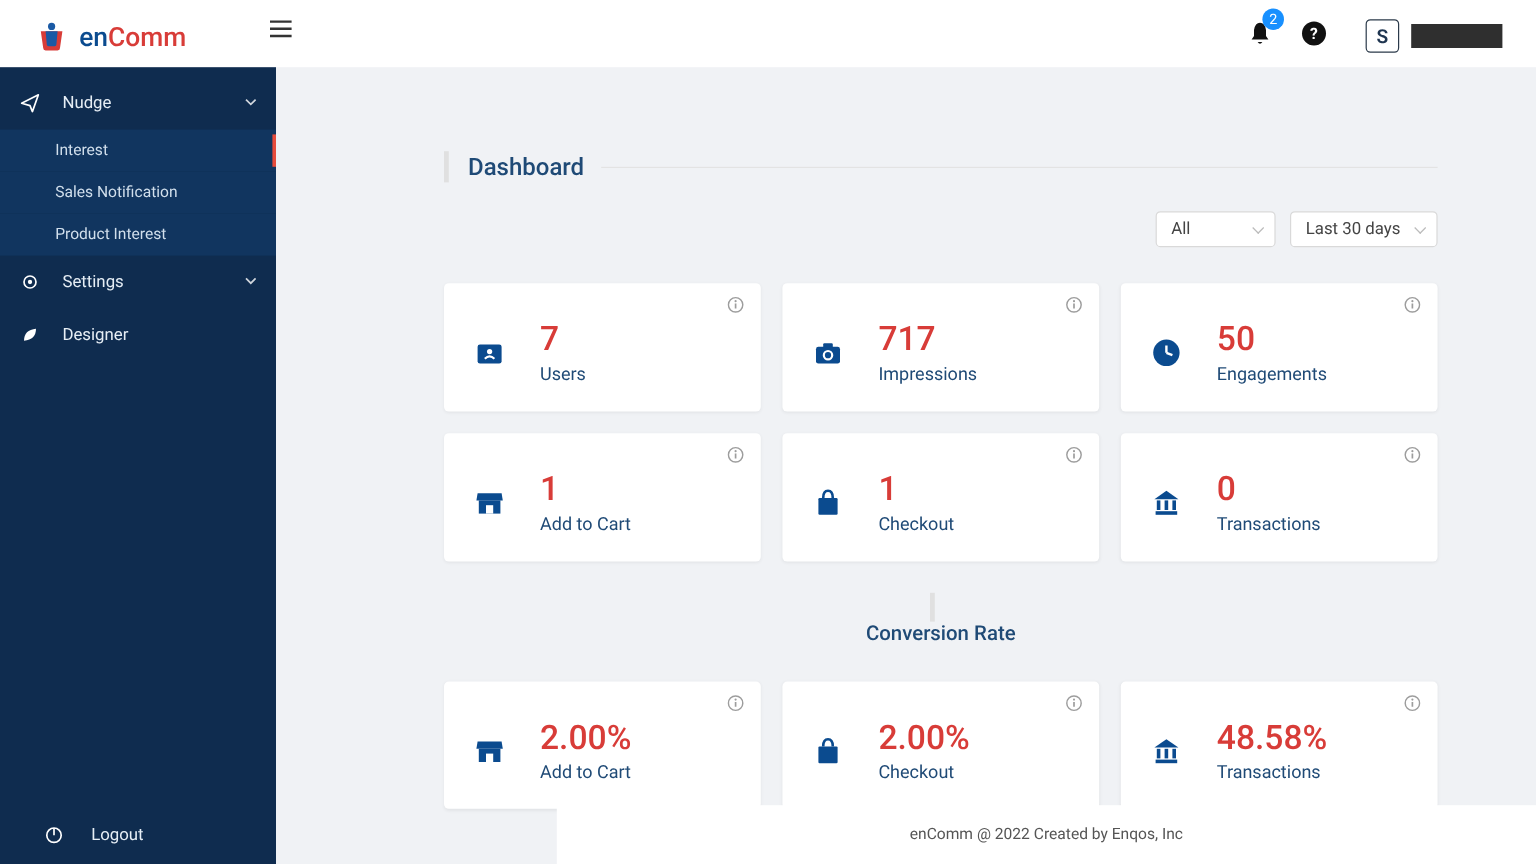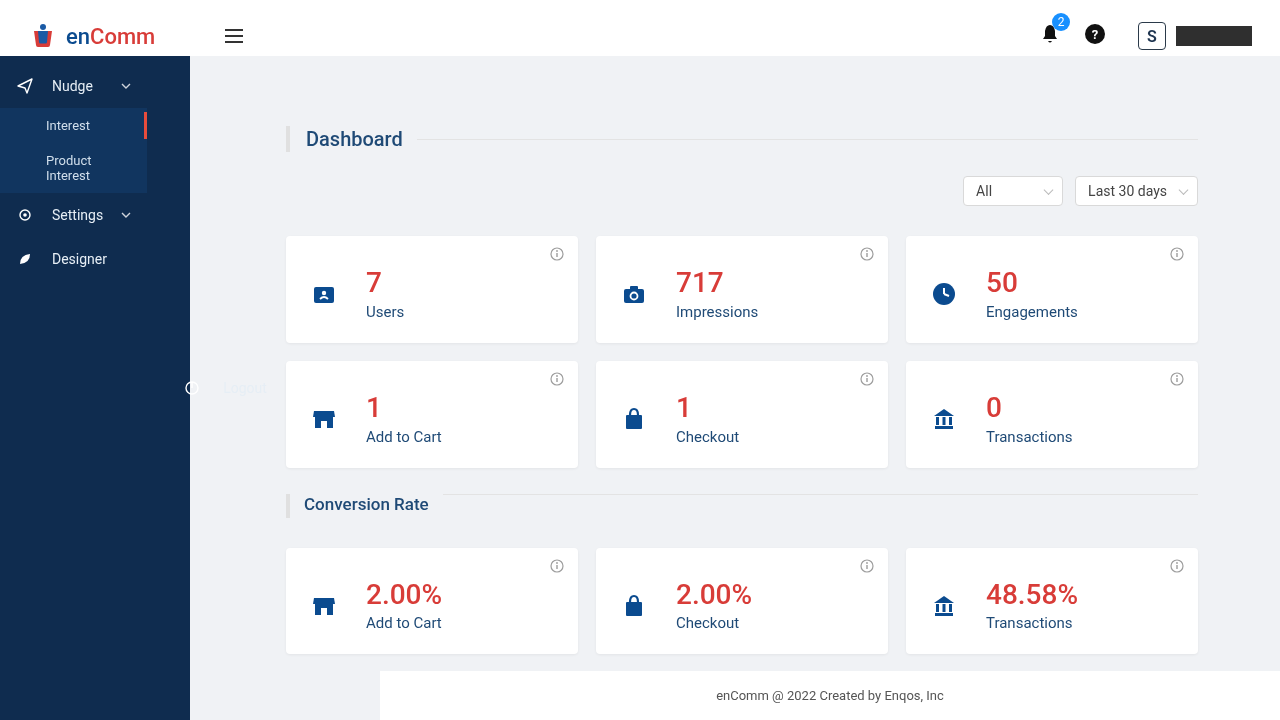--- a/index.html
+++ b/index.html
@@ -4,21 +4,21 @@
 <style>
   * { box-sizing: border-box; margin: 0; padding: 0; }
   html, body { height: 100%; font-family: -apple-system, BlinkMacSystemFont, "Segoe UI", Roboto, Arial, sans-serif; }
   body { width: 1280px; height: 720px; overflow: hidden; background: #f0f2f5; }
 
   .topbar {
     height: 56px;
     width: 100%;
     background: #fff;
     display: flex;
-    align-items: center;
+    align-items: flex-start;
     padding: 16px 28px 0 28px;
     border-bottom: 0;
   }
   .logo-wrap { display: flex; align-items: center; gap: 8px; width: 160px; }
   .logo-mark { width: 30px; height: 30px; display: flex; align-items: center; justify-content: center; }
   .logo-text { font-size: 22px; font-weight: 500; }
   .logo-text .en { color: #0b4b8f; }
   .logo-text .comm { color: #d83c38; }
   .hamburger { margin-left: 36px; cursor: pointer; }
   .hamburger svg { display: block; }
@@ -34,25 +34,25 @@
   .avatar {
     width: 28px; height: 28px; border: 1.5px solid #2b3a4a; border-radius: 4px;
     display: flex; align-items: center; justify-content: center;
     font-weight: 600; color: #1f3550; font-size: 16px;
   }
   .redact { width: 76px; height: 20px; background: #2f2f2f; }
 
   .shell { display: flex; height: calc(100% - 56px); width: 100%; }
 
   .sidebar {
-    width: 190px;
+    width: 230px;
     background: #0f2c4f;
     color: #fff;
     display: flex;
-    flex-direction: row;
+    flex-direction: column;
     flex-shrink: 0;
   }
   .nav { flex: 1; padding-top: 8px; }
   .nav-item {
     display: flex; align-items: center;
     padding: 12px 16px; gap: 18px;
     font-size: 14px; color: #e6eef5; cursor: pointer;
     position: relative;
   }
   .nav-item.parent { padding: 14px 16px; }
@@ -94,31 +94,31 @@
   .card {
     background: #fff; border-radius: 4px; box-shadow: 0 1px 3px rgba(0,0,0,0.06);
     padding: 14px 18px 22px 24px; position: relative; min-height: 104px;
   }
   .card .info-i { position: absolute; top: 10px; right: 14px; color: #9d9d9d; cursor: pointer; }
   .card-body { display: flex; align-items: center; gap: 28px; margin-top: 18px; }
   .card-icon { width: 28px; display: flex; align-items: center; justify-content: center; color: #0b4b8f; }
   .card-value { font-size: 28px; font-weight: 500; color: #d83c38; line-height: 1.1; }
   .card-label { font-size: 15px; color: #1f4a76; margin-top: 4px; }
 
-  .sub-section { display: flex; margin-top: 26px; }
+  .sub-section { display: flex; align-items: center; margin-top: 26px; flex-direction: column; }
   .sub-section .bar2 { width: 4px; height: 24px; background: #e0e0e0; margin-right: 14px; }
   .sub-section .stitle { font-size: 17px; color: #1f4a76; font-weight: 500; }
   .sub-section .sdiv { flex: 1; height: 1px; background: #e3e3e3; margin-left: 14px; }
 
   .footer {
     position: absolute; bottom: 0; left: 190px; right: 0;
     background: #fff; height: 49px; display: flex; align-items: center; justify-content: center;
     font-size: 13px; color: #555; border-top: 0;
   }
-  .main-outer { position: relative; flex: 1; height: 100%; }
+  .main-outer { position: relative; flex: 1; height: 100%; margin-left: 44px; }
 </style>
 </head>
 <body>
 
 <div class="topbar">
   <div class="logo-wrap">
     <span class="logo-mark">
       <svg width="30" height="30" viewBox="0 0 30 30">
         <path d="M6 10 L24 10 L22 24 Q22 26 20 26 L10 26 Q8 26 8 24 Z" fill="#d83c38"></path>
         <path d="M10 10 L20 10 L19 21 Q19 22.5 17.5 22.5 L12.5 22.5 Q11 22.5 11 21 Z" fill="#1a5aa5"></path>
@@ -169,20 +169,23 @@
         <span class="nchev">
           <svg width="10" height="10" viewBox="0 0 10 10">
               <path d="M1 3 L5 7 L9 3" fill="none" stroke="#fff" stroke-width="1.4"></path>
             </svg>
         </span>
       </div>
       <div class="nav-sub active">
         <span>Interest</span>
       </div>
       <div class="nav-sub">
+        <span>Sales Notification</span>
+      </div>
+      <div class="nav-sub">
         <span>Product Interest</span>
       </div>
       <div class="nav-item parent">
         <span class="nav-icon">
           <svg width="16" height="16" viewBox="0 0 16 16">
               <circle cx="8" cy="8" r="5" fill="none" stroke="#fff" stroke-width="1.4"></circle>
               <circle cx="8" cy="8" r="1.8" fill="#fff"></circle>
             </svg>
         </span>
         <span>Settings</span>

